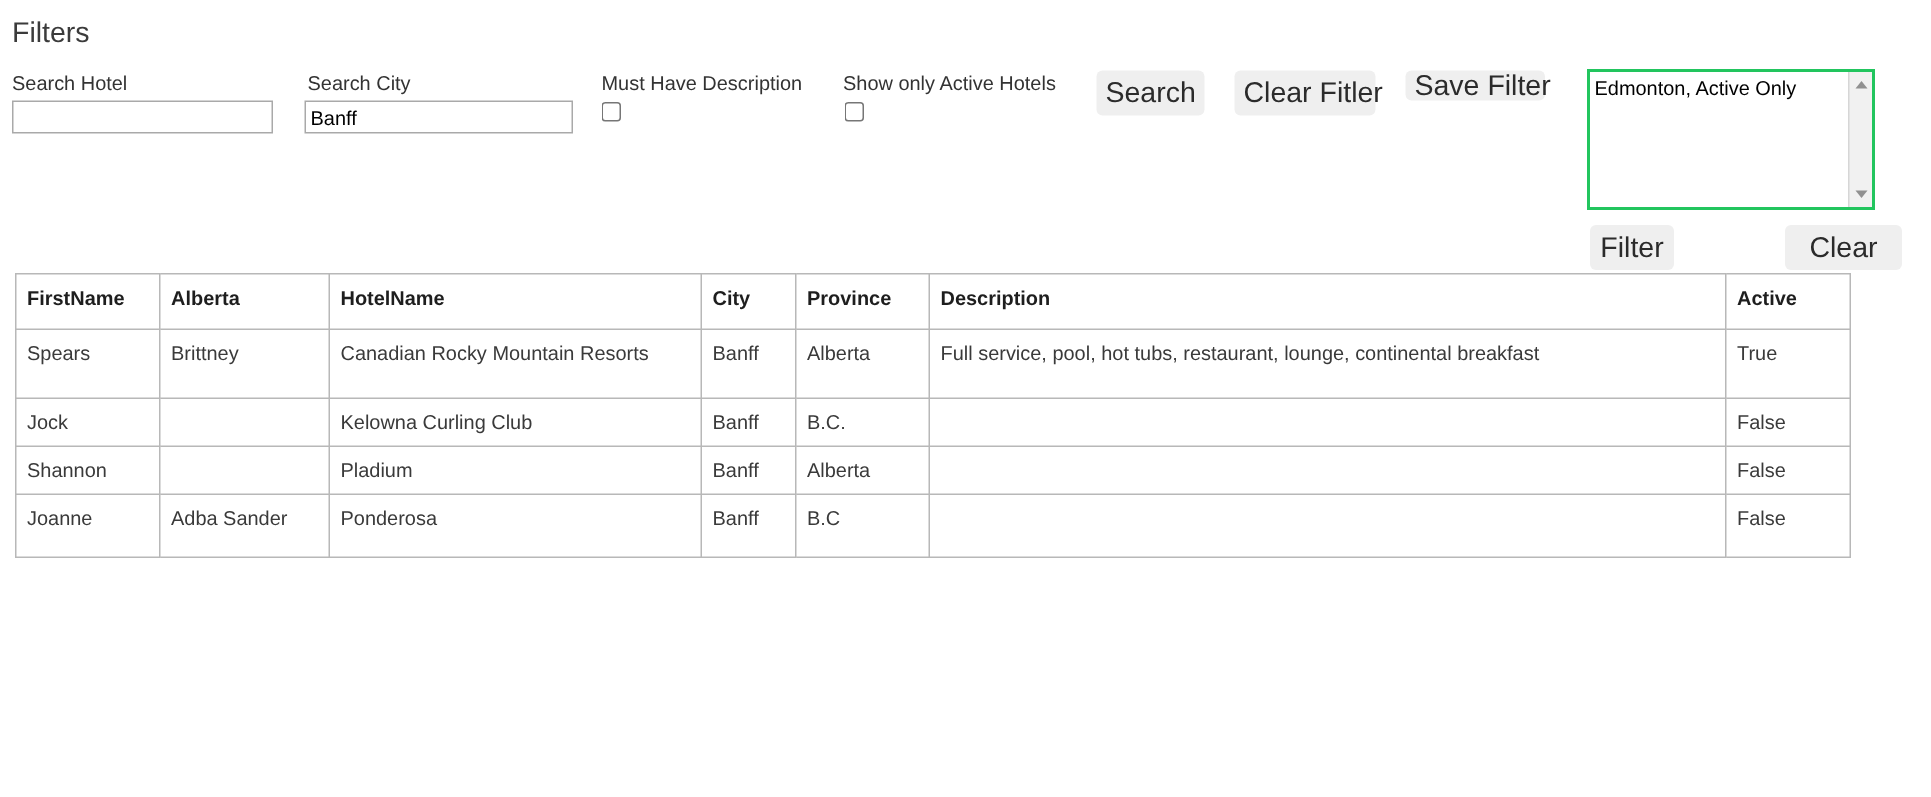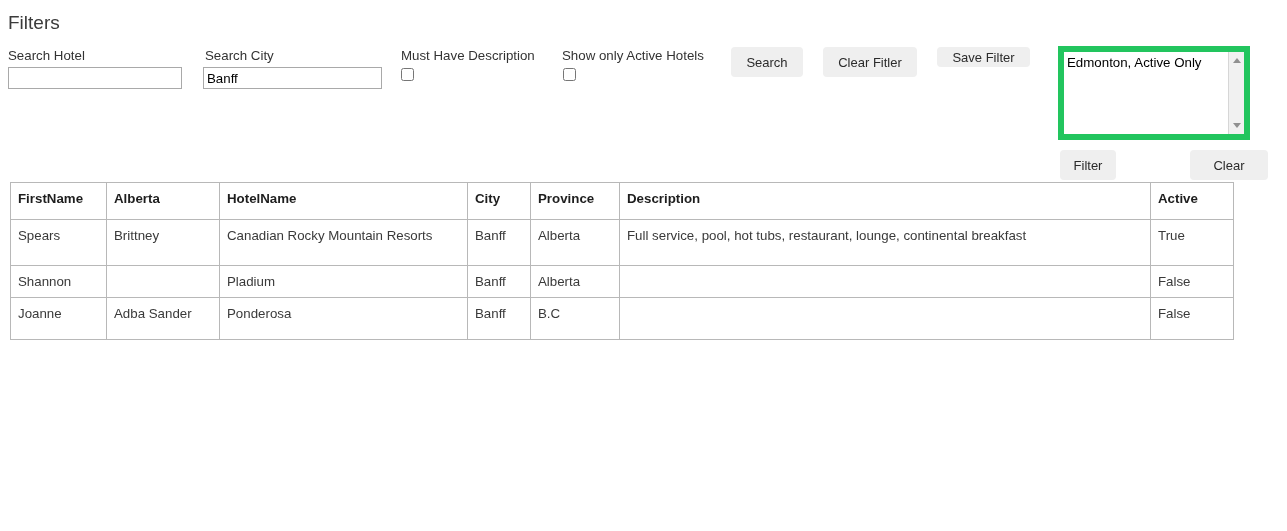--- a/index.html
+++ b/index.html
@@ -81,21 +81,21 @@
     cursor: pointer;
   }
 
   .btn {
     position: absolute;
     box-sizing: border-box;
     background: #efefef;
     border: none;
     border-radius: 4px;
     font-family: "Liberation Sans", sans-serif;
-    font-size: 13px;
+    font-size: 19px;
     color: #2b2b2b;
     text-align: center;
     cursor: pointer;
     line-height: 1;
     white-space: nowrap;
   }
 
   #search-button      { left: 731px; top: 47px; width: 72px;  height: 30px; }
   #clear-filter-button{ left: 823px; top: 47px; width: 94px;  height: 30px; }
   #save-filter-button { left: 937px; top: 47px; width: 93px;  height: 20px; }
@@ -103,21 +103,21 @@
   #clear-button       { left: 1190px; top: 150px; width: 78px; height: 30px; }
 
   
   #saved-filters-listbox {
     position: absolute;
     left: 1058px;
     top: 46px;
     width: 192px;
     height: 94px;
     box-sizing: border-box;
-    border: 6px solid #22c55e;
+    border: 2px solid #22c55e;
     background: #ffffff;
     overflow: hidden;
   }
   #saved-filters-option {
     position: absolute;
     left: 3px;
     top: 2px;
     font-size: 13.3px;
     color: #000000;
     line-height: 17px;
@@ -241,20 +241,29 @@
   <tbody>
     <tr class="row-h1">
       <td>Spears</td>
       <td>Brittney</td>
       <td>Canadian Rocky Mountain Resorts</td>
       <td>Banff</td>
       <td>Alberta</td>
       <td>Full service, pool, hot tubs, restaurant, lounge, continental breakfast</td>
       <td>True</td>
     </tr>
+    <tr class="row-h2">
+      <td>Jock</td>
+      <td></td>
+      <td>Kelowna Curling Club</td>
+      <td>Banff</td>
+      <td>B.C.</td>
+      <td></td>
+      <td>False</td>
+    </tr>
     <tr class="row-h4">
       <td>Shannon</td>
       <td></td>
       <td>Pladium</td>
       <td>Banff</td>
       <td>Alberta</td>
       <td></td>
       <td>False</td>
     </tr>
     <tr class="row-h5">

